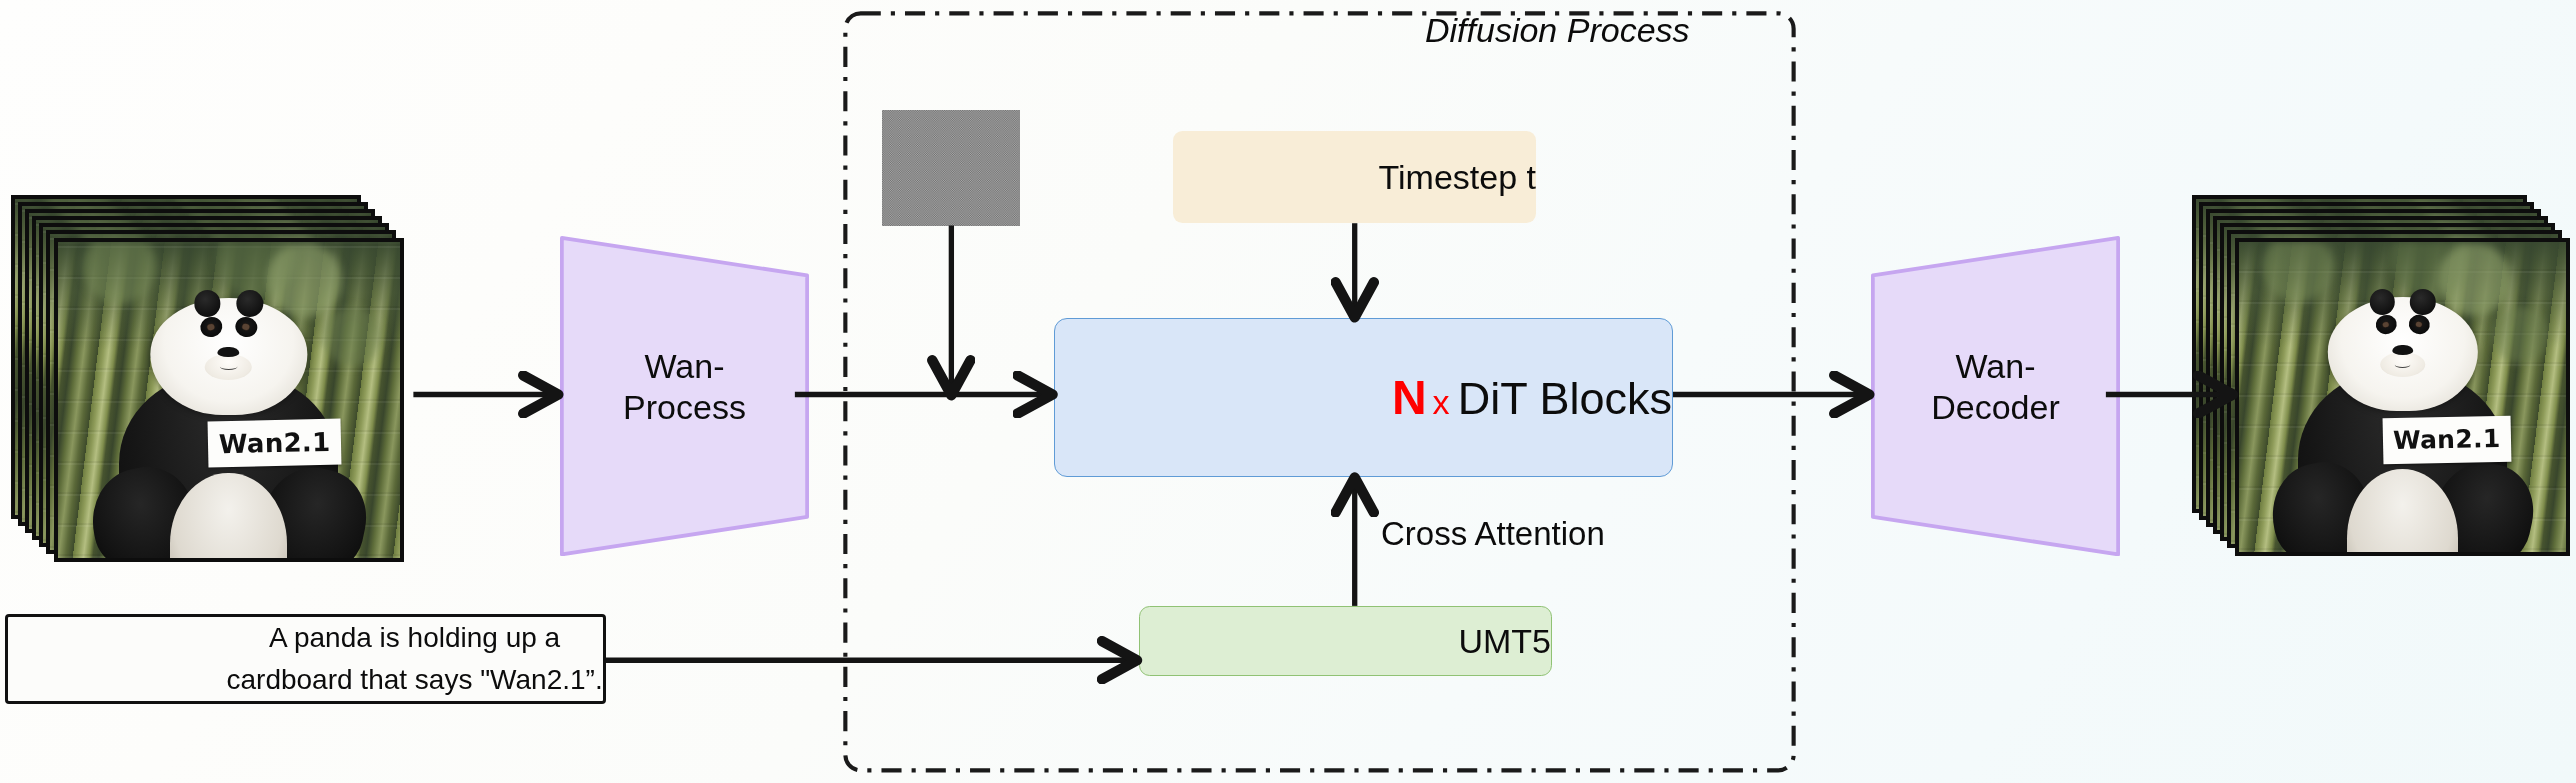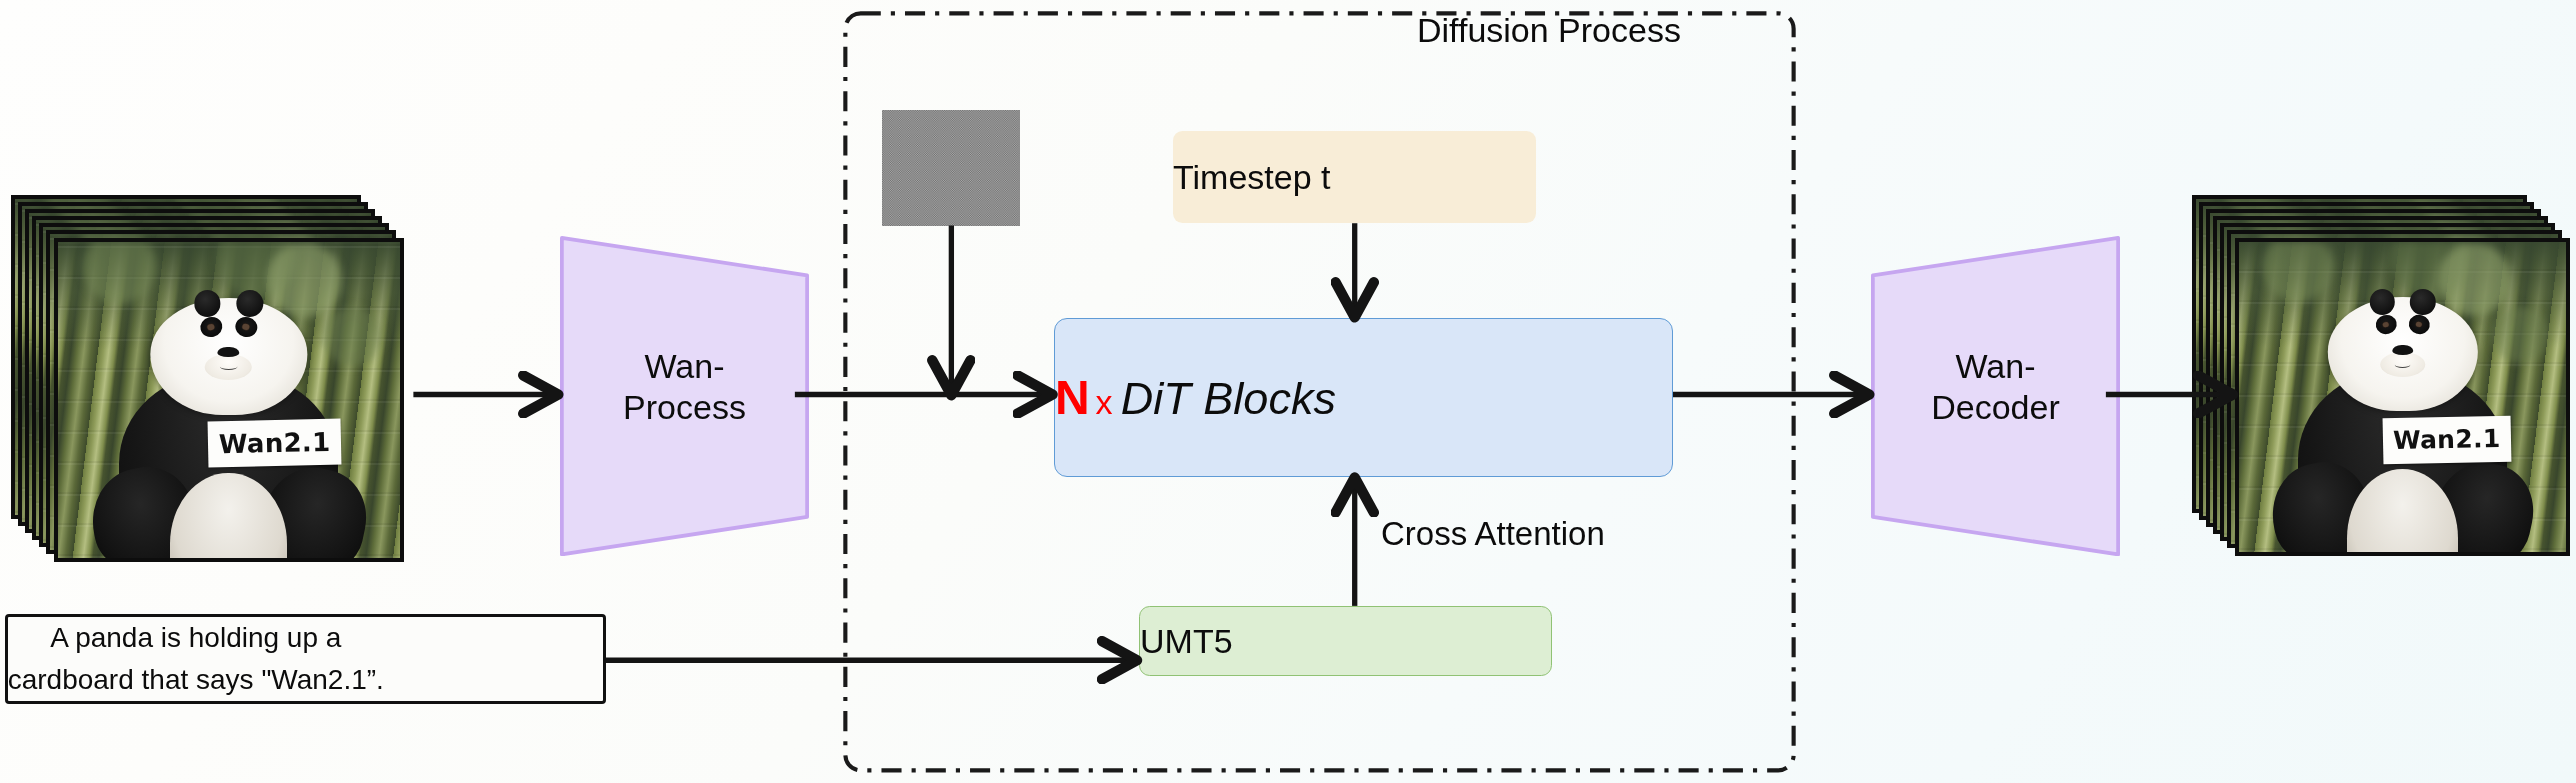--- a/index.html
+++ b/index.html
@@ -171,47 +171,49 @@
     position:absolute; inset:0;
     display:flex; align-items:center; justify-content:center;
     text-align:center; color:#0c0c0c; line-height:1.2;
     pointer-events:none;
   }
 
   
   .box {
     position:absolute;
     box-sizing:border-box;
-    display:flex; align-items:center; justify-content:flex-start;
+    display:flex; align-items:center; justify-content:flex-end;
     text-align:center;
     color:#0c0c0c;
   }
   .box-dit     { background:#d9e6f8; border:1.8px solid #5f9bd6; border-radius:13px; }
   .box-ts      { background:#f8edd7; border:none;              border-radius:9.4px; }
   .box-umt5    { background:#ddeed3; border:1.8px solid #90c274; border-radius:10.6px; }
   .box-prompt  { background:#fcfcfa; border:3px solid #111111; border-radius:4px;
                  line-height:1.5; }
 
   .dit-n  { color:#ff0000; font-weight:700; }
   .dit-x  { color:#ff0000; font-weight:400; }
-  .dit-rest { color:#0c0c0c;font-style:italic; }
+  .dit-rest { color:#0c0c0c; }
 
   
   .dashbox {
     position:absolute;
     border-radius:15.4px;
     background:transparent;
     pointer-events:none;
   }
   .dashbox svg { position:absolute; inset:0; display:block; overflow:visible; }
 
   .difftitle {
     position:absolute;
+    font-style:italic;
     color:#0b0b0b;
     white-space:nowrap;
+    margin-left:8px;
   }
 
   
   .arrows { position:absolute; inset:0; pointer-events:none; }
 
   .xlabel {
     position:absolute;
     color:#0b0b0b;
     white-space:nowrap;
   }

